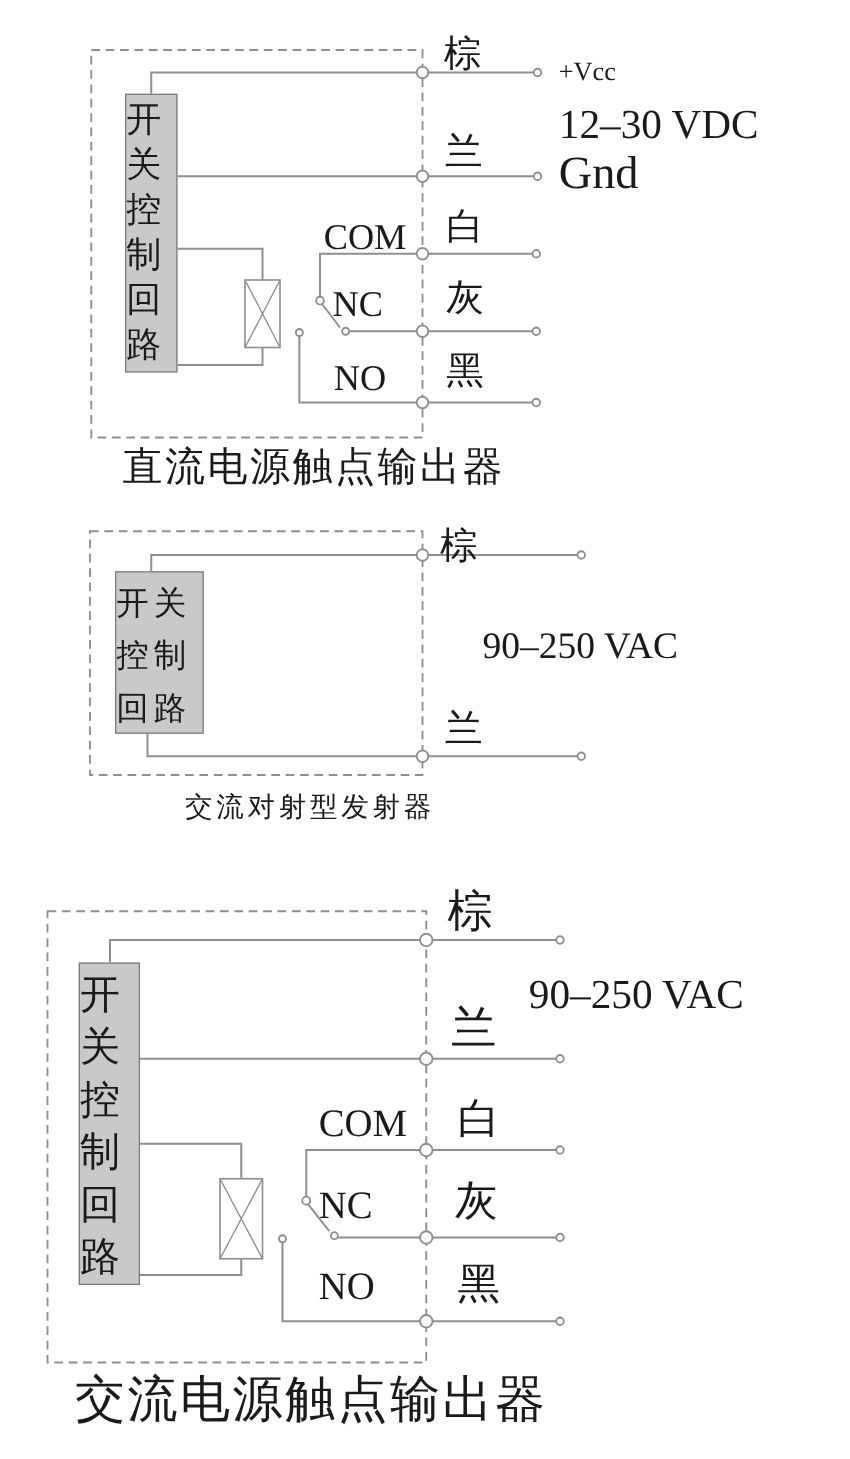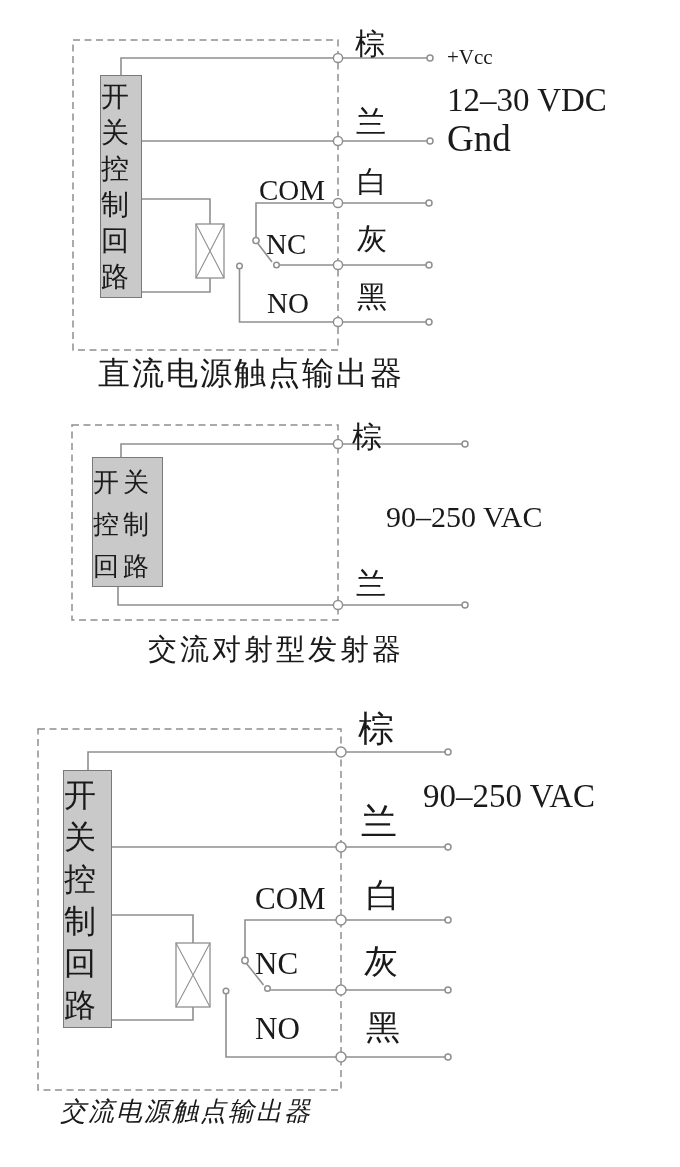--- a/index.html
+++ b/index.html
@@ -120,27 +120,27 @@
   <span class="label" style="left:267px;top:288px;font-size:29px;">NO</span>
   <span class="label" style="left:447px;top:46px;font-size:21px;">+Vcc</span>
   <span class="label" style="left:447px;top:82px;font-size:33px;">12–30 VDC</span>
   <span class="label" style="left:447px;top:119px;font-size:37px;">Gnd</span>
   <span class="label" style="left:98px;top:356px;font-size:32px;letter-spacing:2px;">直流电源触点输出器</span>
 
   <div class="ctrlbox" style="left:92px;top:457px;width:71px;height:130px;font-size:26px;line-height:42px;padding-top:4px;letter-spacing:4px;">开关控制回路</div>
   <span class="label" style="left:352px;top:420px;font-size:30px;">棕</span>
   <span class="label" style="left:356px;top:567px;font-size:30px;">兰</span>
   <span class="label" style="left:386px;top:500px;font-size:30px;">90–250 VAC</span>
-  <span class="label" style="left:148px;top:634px;font-size:29px;letter-spacing:3px;">交流对射型发射器</span>
+  <span class="label" style="left:148px;top:634px;font-size:22px;letter-spacing:3px;">交流对射型发射器</span>
 
   <div class="ctrlbox" style="left:63px;top:770px;width:49px;height:258px;font-size:32px;line-height:42px;padding-top:3px;">开关控制回路</div>
   <span class="label" style="left:358px;top:710px;font-size:36px;">棕</span>
   <span class="label" style="left:361px;top:803px;font-size:36px;">兰</span>
   <span class="label" style="left:366px;top:877px;font-size:34px;">白</span>
   <span class="label" style="left:364px;top:943px;font-size:34px;">灰</span>
   <span class="label" style="left:366px;top:1009px;font-size:34px;">黑</span>
   <span class="label" style="left:255px;top:882px;font-size:31px;">COM</span>
   <span class="label" style="left:255px;top:947px;font-size:31px;">NC</span>
   <span class="label" style="left:255px;top:1012px;font-size:31px;">NO</span>
   <span class="label" style="left:423px;top:778px;font-size:33px;">90–250 VAC</span>
-  <span class="label" style="left:60px;top:1098px;font-size:26px;letter-spacing:2px;font-style:italic;">交流电源触点输出器</span>
+  <span class="label" style="left:60px;top:1098px;font-size:40px;letter-spacing:2px;">交流电源触点输出器</span>
 
 </div>
 
 </body></html>

